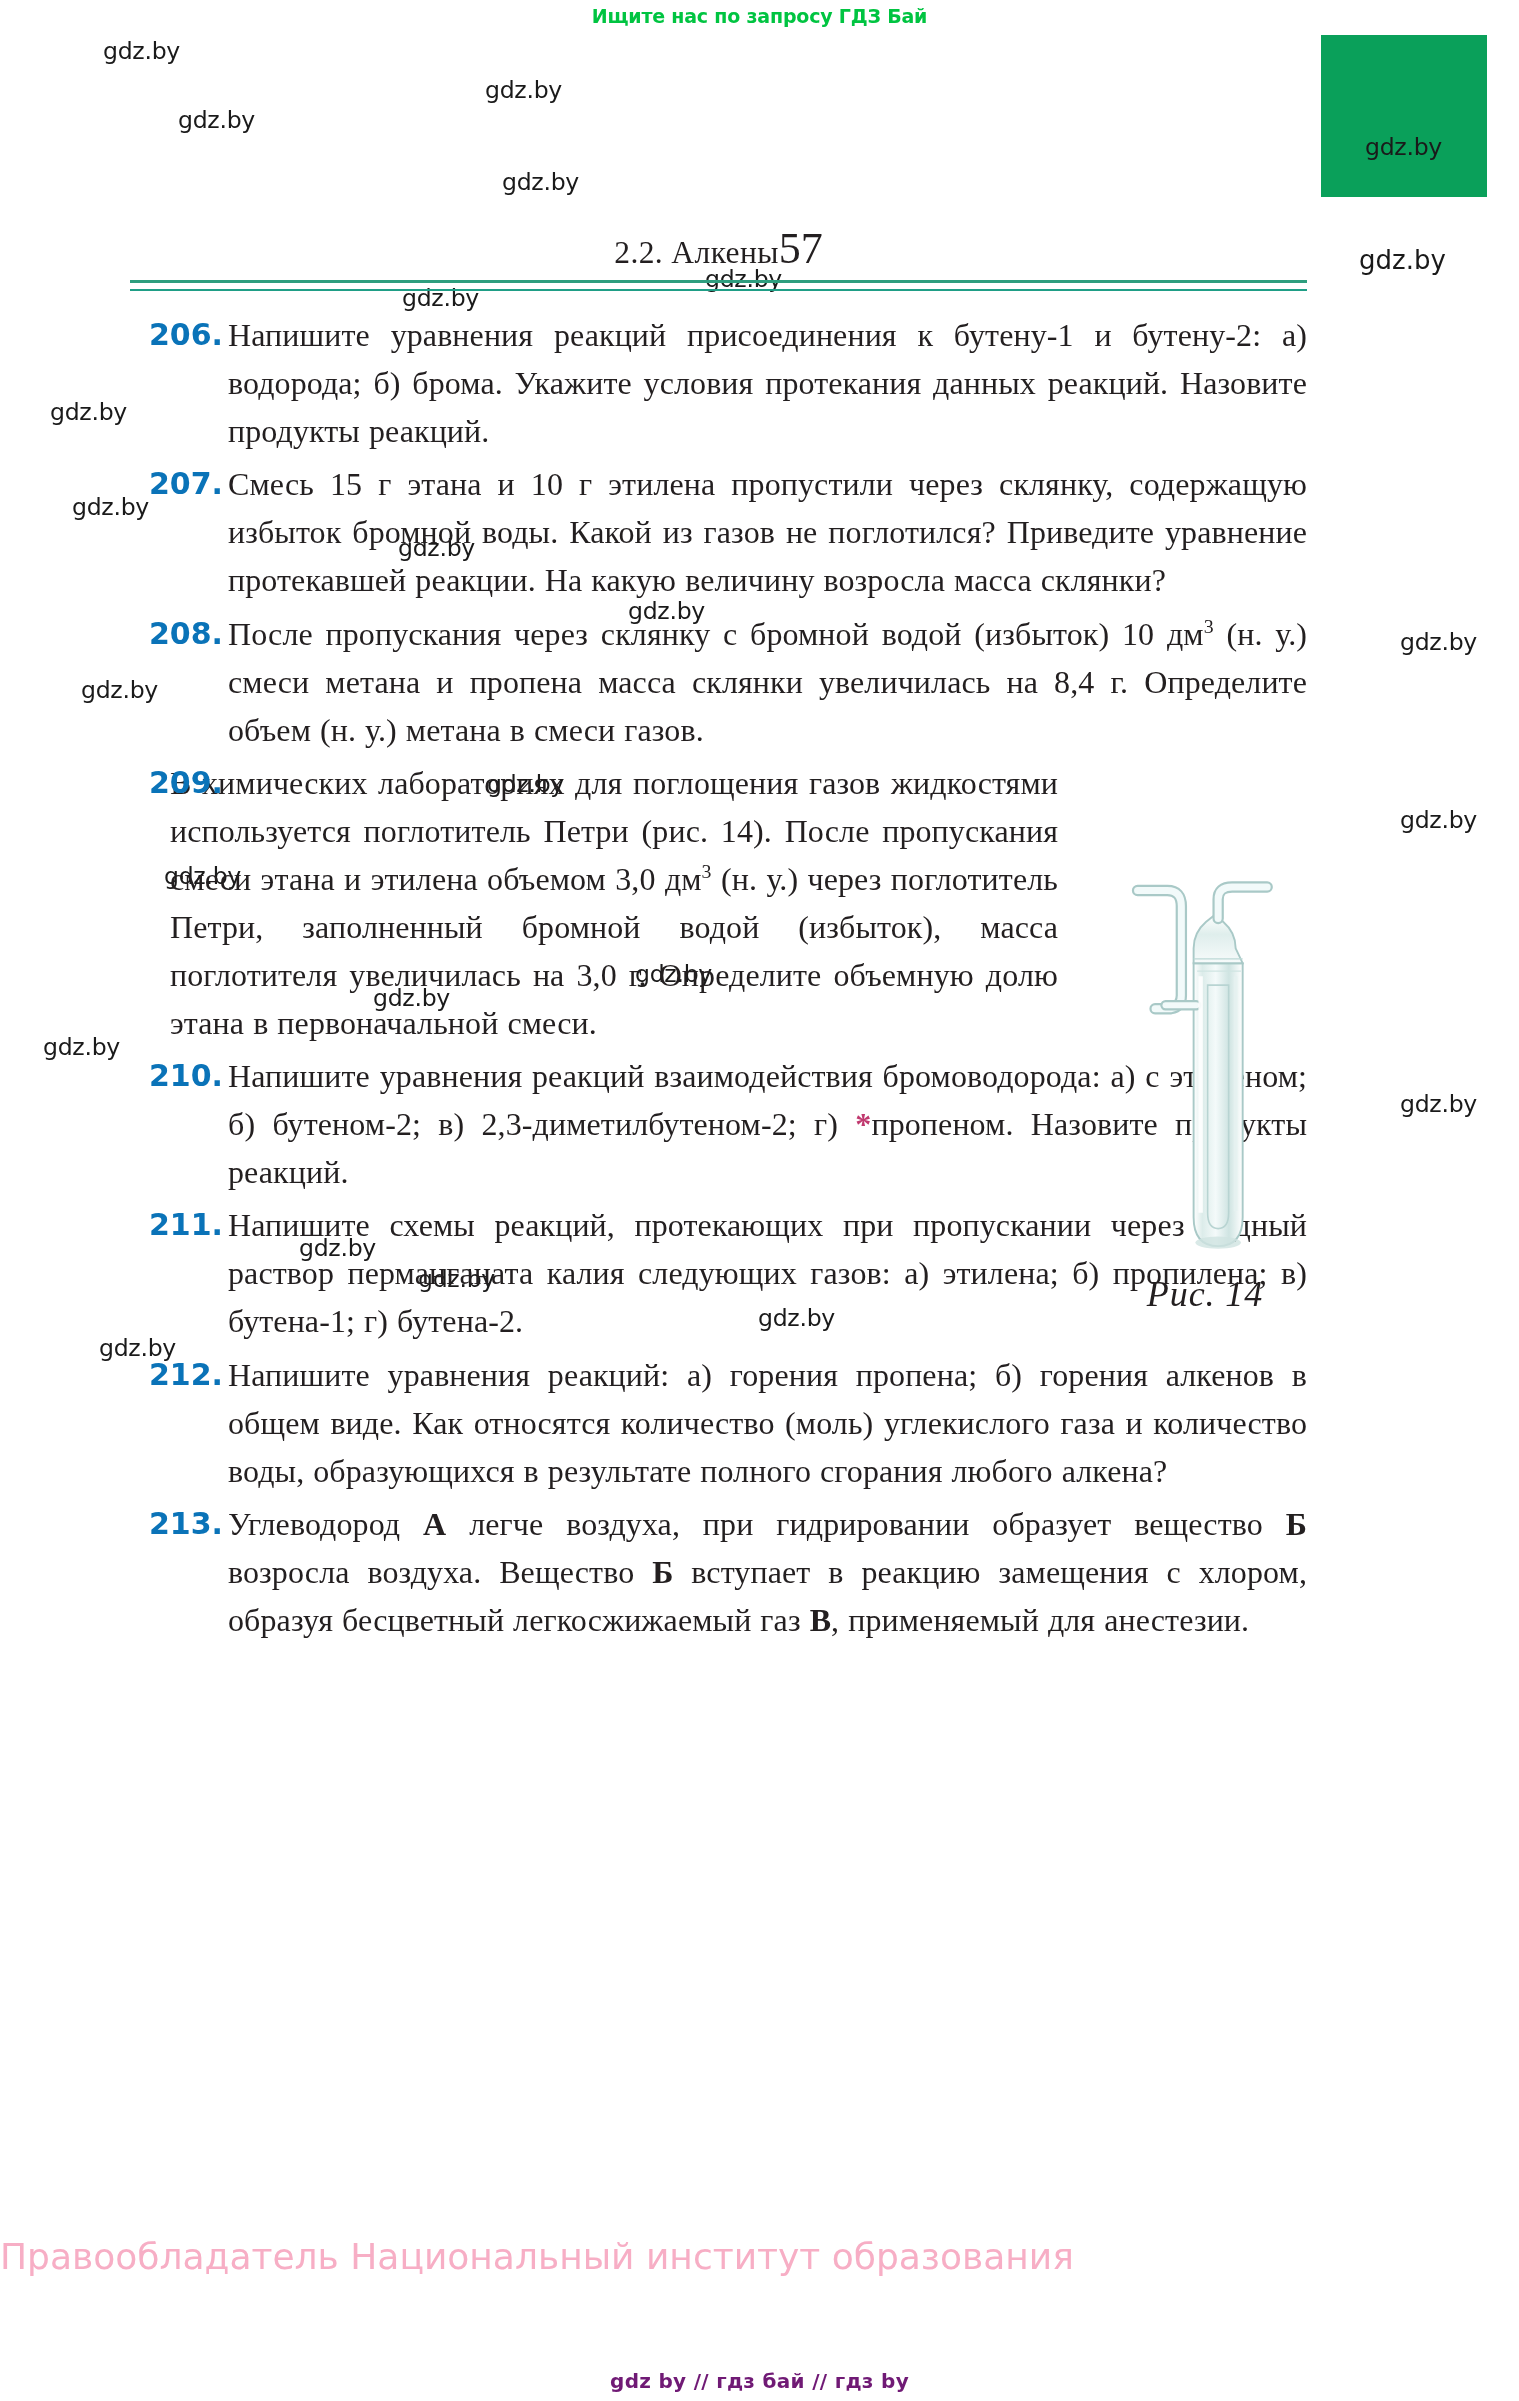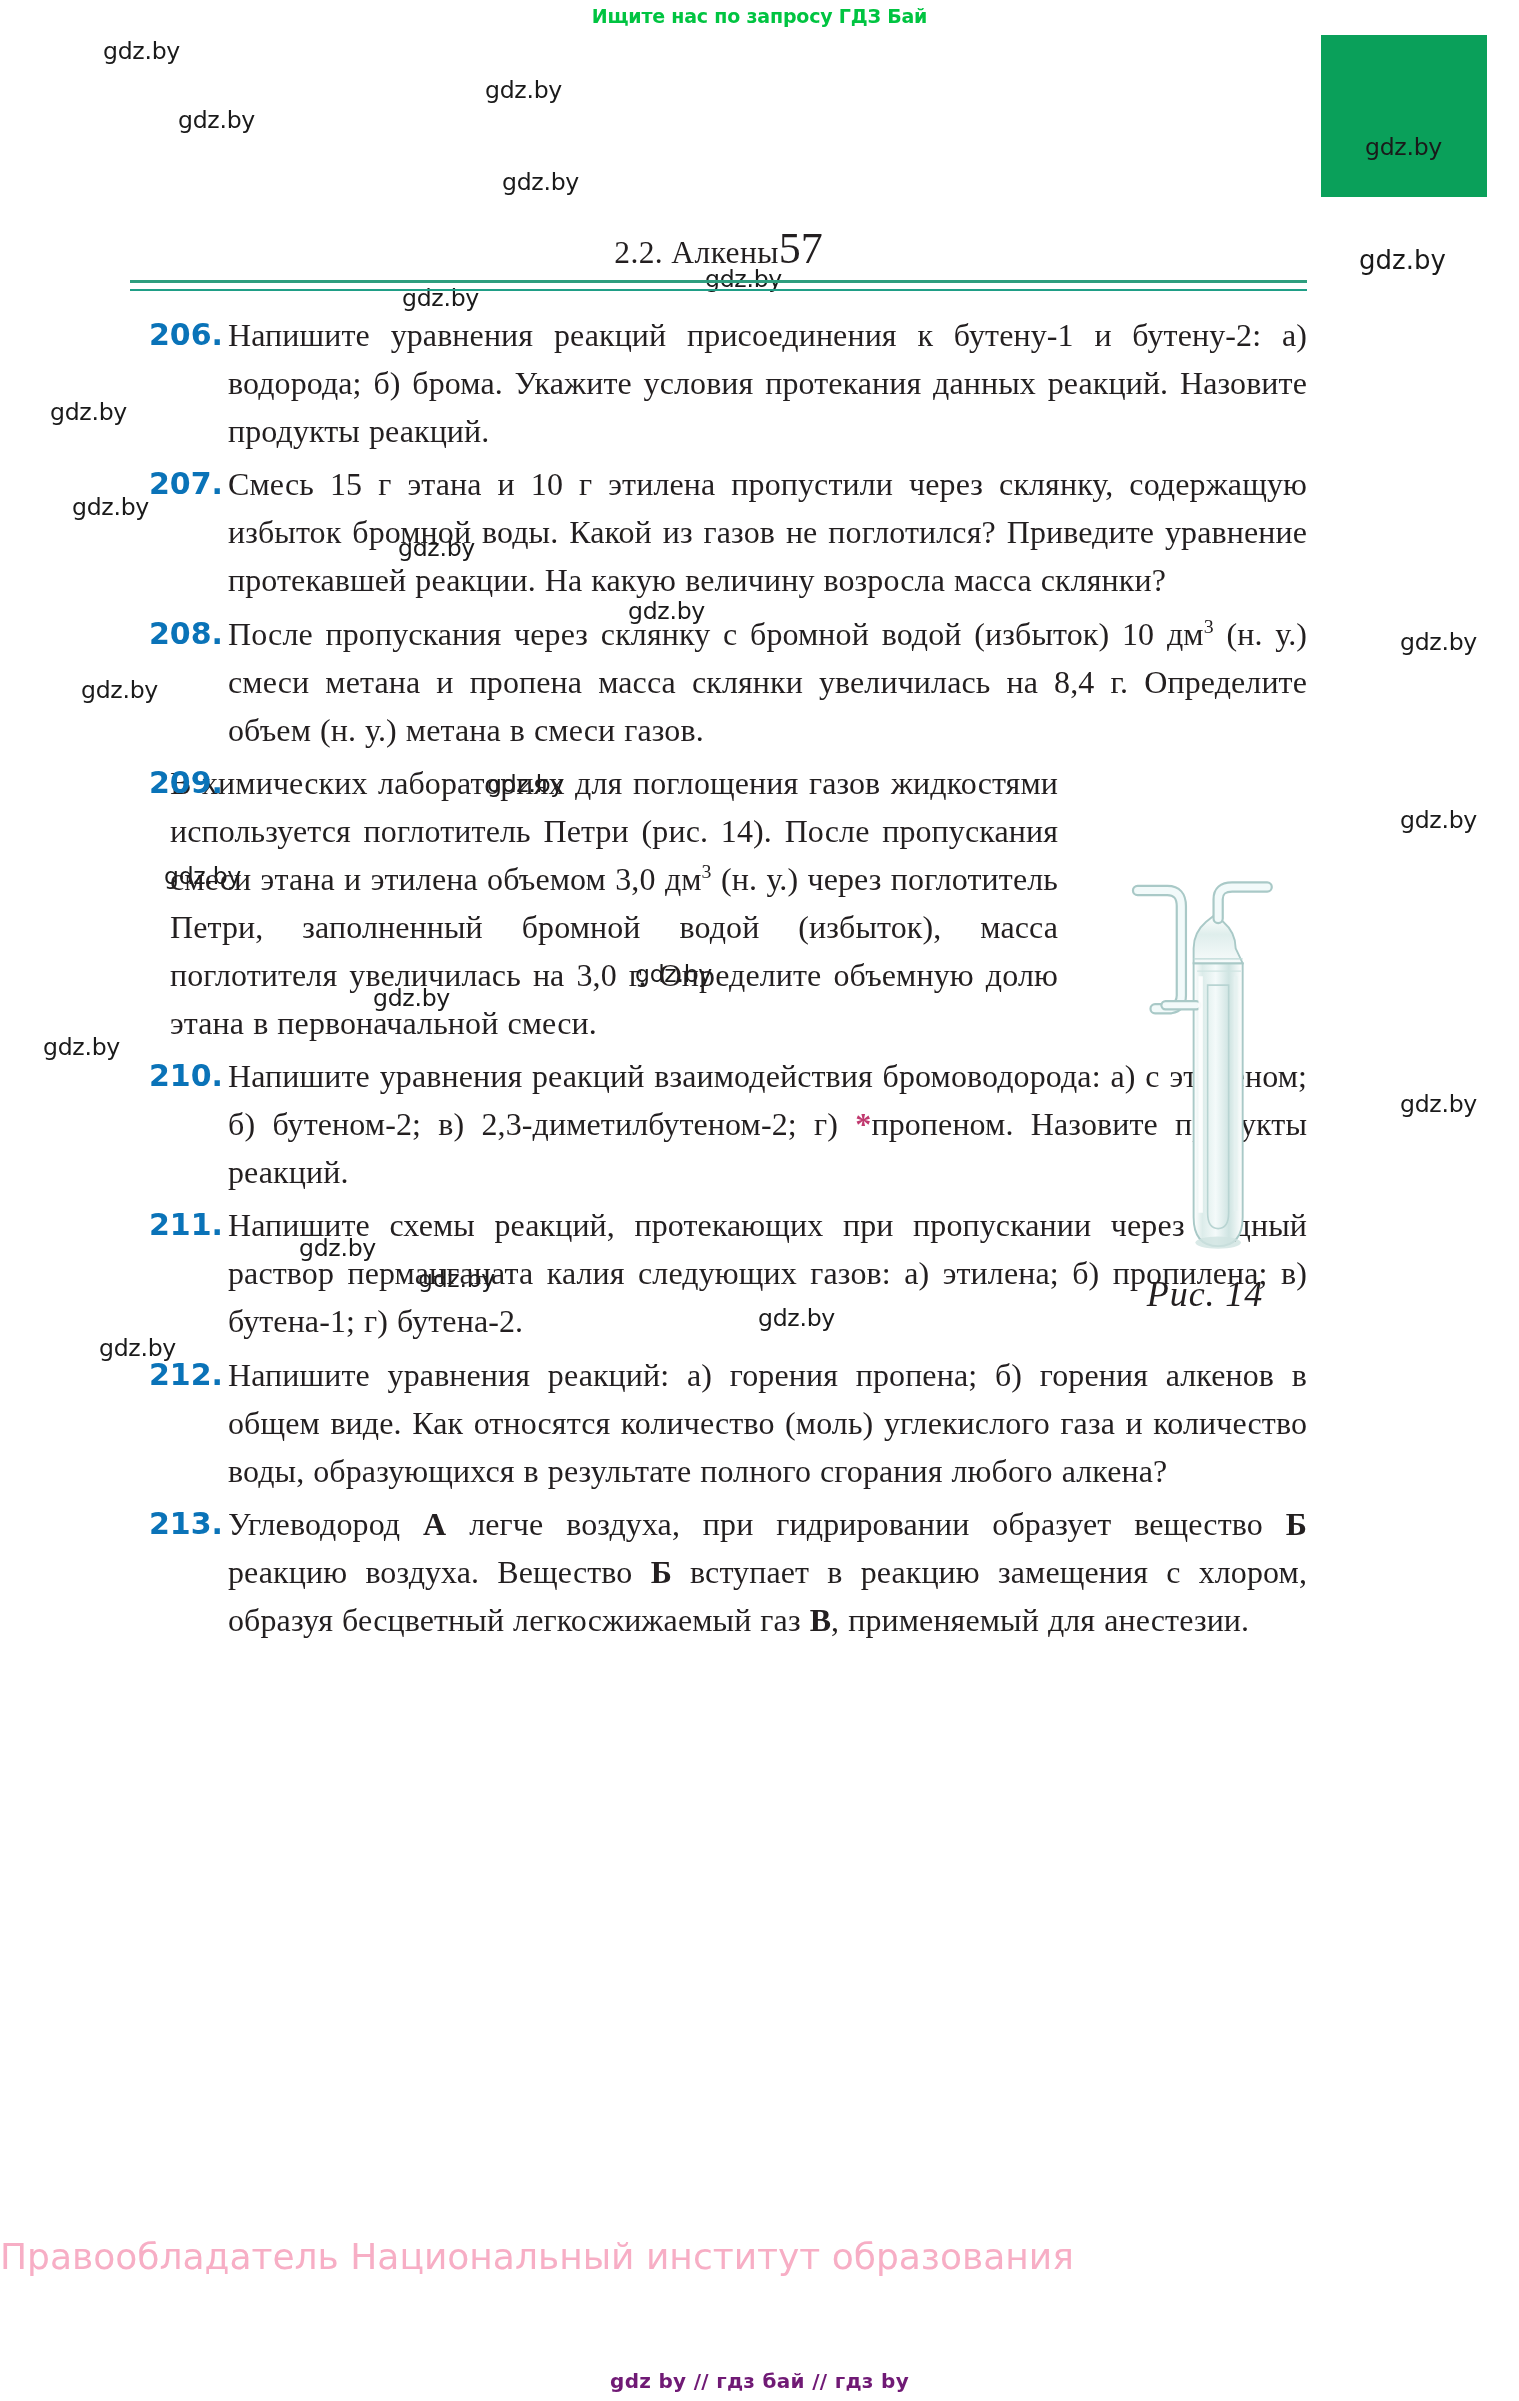--- a/index.html
+++ b/index.html
@@ -259,21 +259,21 @@
     <div class="ex-body">Напишите схемы реакций, протекающих при пропускании через водный раствор перманганата калия следующих газов: а) этилена; б) пропилена; в) бутена-1; г) бутена-2.</div>
   </div>
 
   <div class="ex">
     <div class="ex-num">212.</div>
     <div class="ex-body">Напишите уравнения реакций: а) горения пропена; б) горения алкенов в общем виде. Как относятся количество (моль) углекислого газа и количество воды, образующихся в результате полного сгорания любого алкена?</div>
   </div>
 
   <div class="ex">
     <div class="ex-num">213.</div>
-    <div class="ex-body" id="ex213-body"><span>Углеводород </span><b>А</b><span> легче воздуха, при гидрировании образует вещество </span><b>Б</b><span> реакцию воздуха. Вещество </span><b>Б</b><span> вступает в реакцию замещения с хлором, образуя бесцветный легкосжижаемый газ </span><b>В</b><span>, применяемый для анестезии.</span></div>
+    <div class="ex-body" id="ex213-body"><span>Углеводород </span><b>А</b><span> легче воздуха, при гидрировании образует вещество </span><b>Б</b><span> возросла воздуха. Вещество </span><b>Б</b><span> вступает в реакцию замещения с хлором, образуя бесцветный легкосжижаемый газ </span><b>В</b><span>, применяемый для анестезии.</span></div>
   </div>
 
 </div>
 
 <div class="figure">
   <span>
   <svg width="184" height="381" viewBox="0 0 210 435">
     <defs>
       <linearGradient id="glassV" x1="0" y1="0" x2="1" y2="0">
         <stop offset="0%" stop-color="#ffffff"></stop>

